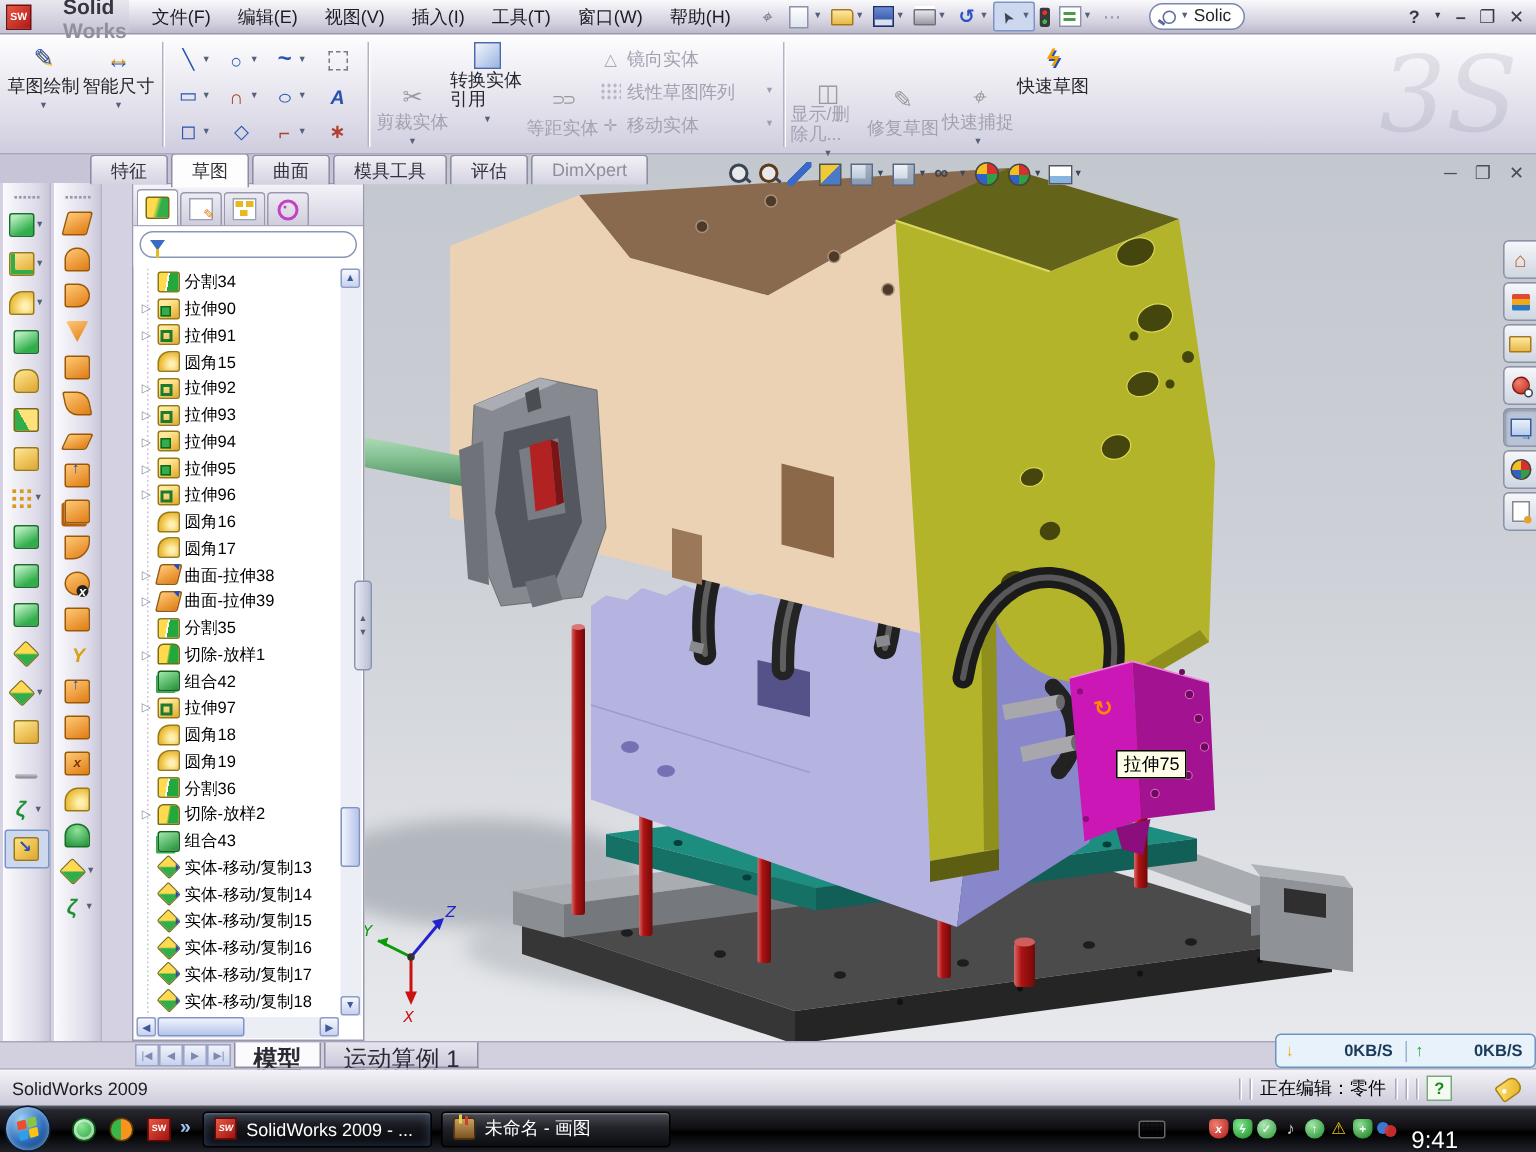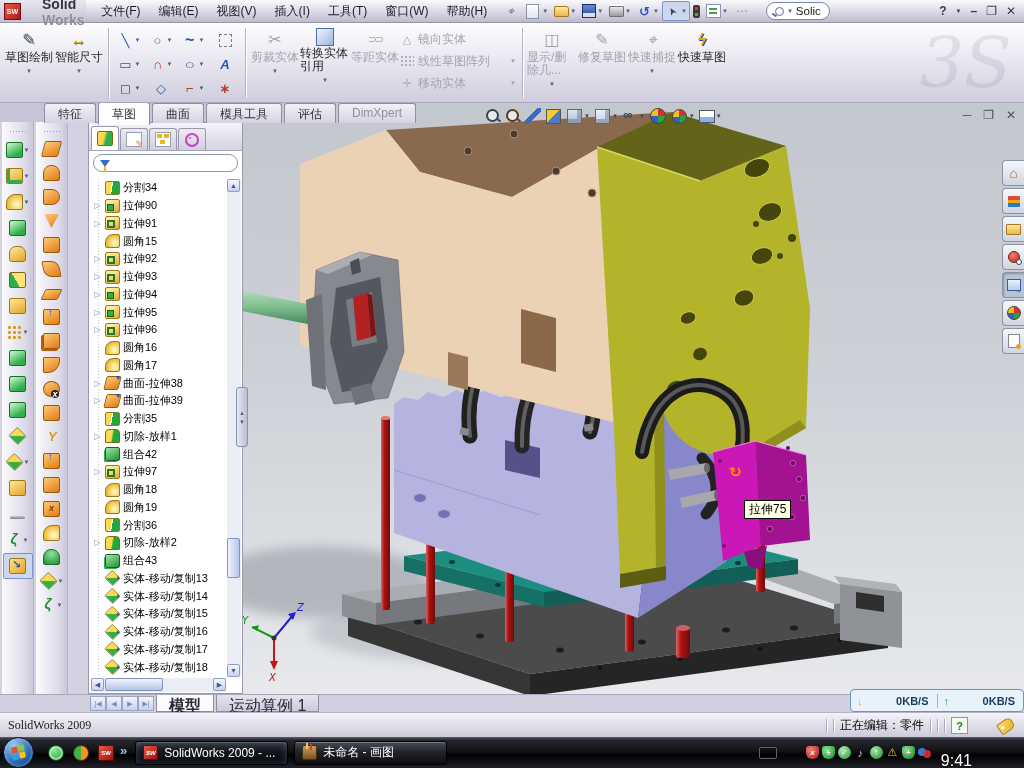--- a/index.html
+++ b/index.html
@@ -46,21 +46,21 @@
   
   #cmdbar{position:absolute;left:0;top:22px;width:1024px;height:81px;
     background:linear-gradient(#fefeff,#e3e2ec 60%,#cfcdde);border-bottom:1px solid #a9a7bc;
     display:flex;align-items:stretch;padding:2px 0 0 4px;box-sizing:border-box;z-index:30;}
   #watermark{position:absolute;right:12px;top:6px;font-family:"DejaVu Serif",serif;font-style:italic;
     font-size:70px;color:rgba(90,90,120,.13);line-height:70px;z-index:0;}
   .bigbtn{width:50px;display:flex;flex-direction:column;align-items:center;padding-top:4px;gap:1px;
     color:#26262e;font-size:12px;line-height:13px;z-index:1;}
   .bigbtn .dd{display:none;font-size:6px;color:#55617a;}
   .bigbtn.hasdd .dd{display:block;}
-  .bigbtn.disabled{color:#a3a2b0;}
+  .bigbtn.disabled{color:#a3a2b0;margin-top:28px;}
   .bigbtn.disabled .bico{filter:grayscale(1);opacity:.55;}
   .bico{height:22px;display:flex;align-items:center;justify-content:center;font-size:16px;}
   .bi-sketch-draw::before{content:"✎";color:#2050c0;text-shadow:1px 1px 0 #e8c030;}
   .bi-smart-dimension::before{content:"↔";color:#d8a018;font-weight:bold;text-shadow:0 1px 0 #2050c0;}
   .bi-trim-entities::before{content:"✂";color:#5c5c66;}
   .bi-convert-entities{width:16px;height:16px;background:linear-gradient(135deg,#f2f5fc,#9ab4e0);border:1px solid #4a6aaa;}
   .bi-offset-entities::before{content:"⊃⊃";font-size:11px;color:#5c5c66;letter-spacing:-2px;}
   .bi-display-delete::before{content:"◫";color:#5c5c66;}
   .bi-repair-sketch::before{content:"✎";color:#5c5c66;}
   .bi-quick-snaps::before{content:"⌖";color:#5c5c66;}
@@ -86,21 +86,21 @@
   #stack{width:118px;display:flex;flex-direction:column;padding-top:6px;gap:4px;z-index:1;}
   .strow{display:flex;align-items:center;gap:4px;height:18px;color:#a3a2b0;font-size:12px;}
   .strow .dd{display:none;font-size:6px;color:#9aa0b4;margin-left:auto;margin-right:2px;}
   .strow.hasdd .dd{display:inline;}
   .stico{width:14px;height:12px;display:flex;align-items:center;justify-content:center;color:#a8a8b6;font-size:11px;}
   .st-mirror-entities::before{content:"△";}
   .st-linear-sketch-pattern{background-image:radial-gradient(#b0afc0 35%,transparent 40%);background-size:4px 4px;}
   .st-move-entities::before{content:"✛";}
   
   #tabstripbg{position:absolute;left:0;top:103px;width:243px;height:19px;background:#c6c4d6;z-index:20;}
-  #tabstrip{position:absolute;left:0;top:103px;height:32px;display:flex;z-index:21;padding-left:44px;}
+  #tabstrip{position:absolute;left:16px;top:103px;height:32px;display:flex;z-index:21;padding-left:44px;}
   .rtab{padding:2px 13px 0;margin-right:2px;font-size:12px;color:#33333b;height:17px;
     background:linear-gradient(#f2f1f6,#d4d2e1);border:1px solid #8f8da4;border-bottom:none;border-radius:3px 3px 0 0;}
   .rtab.active{background:#fdfdfe;position:relative;top:-1px;height:19px;padding-top:3px;}
   .rtab.dim{color:#8e8e9a;}
   
   #leftrail{position:absolute;left:0;top:122px;width:88px;bottom:74px;background:#d4d2e2;z-index:10;display:flex;gap:2px;padding-left:2px;box-sizing:border-box;}
   .ltcol{width:31px;background:linear-gradient(90deg,#fbfbfd,#dcdae8 75%,#c9c7d8);border-right:1px solid #b5b3c6;display:flex;flex-direction:column;align-items:center;padding-top:8px;}
   .ltcol::before{content:"";width:18px;height:3px;margin-bottom:4px;
     background-image:radial-gradient(#9a98b0 40%,transparent 45%);background-size:3px 3px;}
   .ltbtn{height:26px;display:flex;align-items:center;justify-content:center;gap:1px;width:30px;}
@@ -236,21 +236,21 @@
   #modeltabs{position:absolute;left:0;top:694px;width:1024px;height:18px;background:#d2d0de;
     border-top:1px solid #a8a6ba;display:flex;align-items:stretch;padding-left:90px;box-sizing:border-box;z-index:20;}
   .navbtn{width:16px;margin-top:1px;height:15px;background:linear-gradient(#f2f4fa,#c8d2ee);border:1px solid #9aa4c4;
     color:#7a8ab0;font-size:7px;display:flex;align-items:center;justify-content:center;box-sizing:border-box;}
   .mtab{padding:1px 12px 0;font-size:16px;color:#2a2a32;background:linear-gradient(#e6e5ee,#cccadb);
     border:1px solid #8f8da4;border-top:none;margin-left:2px;}
   .mtab.active{background:#fbfbfd;font-weight:bold;}
   
   #statusbar{position:absolute;left:0;top:712px;width:1024px;height:25px;
     background:linear-gradient(#f4f3f8,#cbc9d8);border-top:1px solid #b4b2c4;display:flex;align-items:center;z-index:20;}
-  #statusbar .sleft{margin-left:8px;color:#1c1c24;font-family:Liberation Serif, serif;}
+  #statusbar .sleft{margin-left:8px;color:#1c1c24;}
   #sright{position:absolute;right:6px;display:flex;align-items:center;gap:6px;}
   .ssep{width:1px;height:14px;background:#aaa8bc;box-shadow:1px 0 0 #fff;}
   #qbadge{width:15px;height:15px;background:#f2faf2;border:1px solid #7aa87a;color:#1a8a1a;font-weight:bold;
     font-size:11px;display:flex;align-items:center;justify-content:center;}
   #tagicon{width:14px;height:10px;background:linear-gradient(135deg,#ffe070,#e8b020);border:1px solid #a88010;
     border-radius:2px 5px 5px 2px;transform:rotate(-35deg);position:relative;margin:0 4px;}
   #tagicon::after{content:"";position:absolute;left:2px;top:3px;width:3px;height:3px;border-radius:50%;background:#fff;}
   
   #taskbar{position:absolute;left:0;top:737px;width:1024px;height:31px;
     background:linear-gradient(#5a5d66 0%,#26272e 10%,#101014 48%,#000 58%,#202229 100%);

